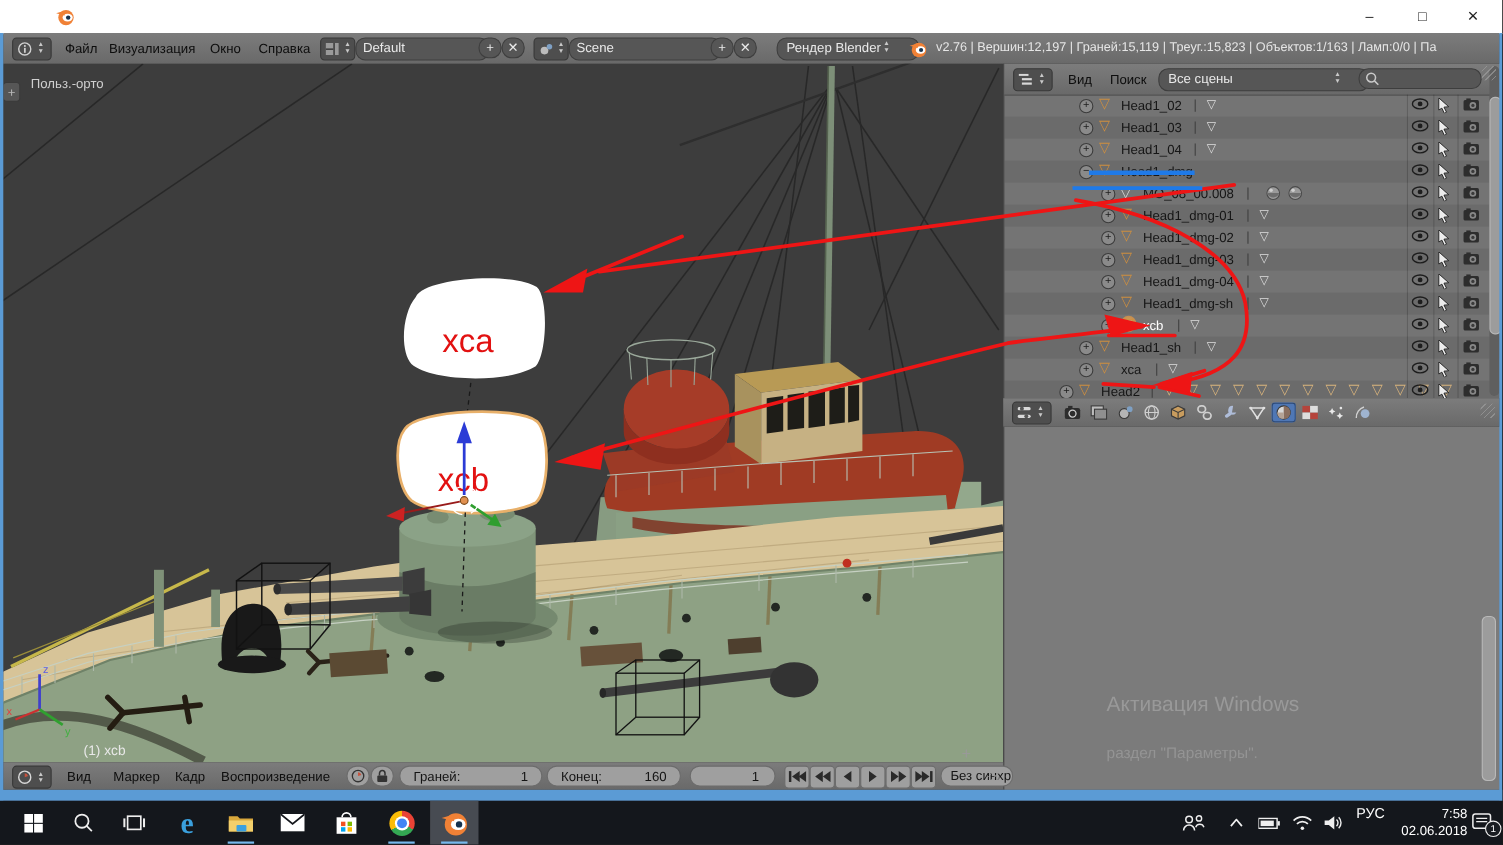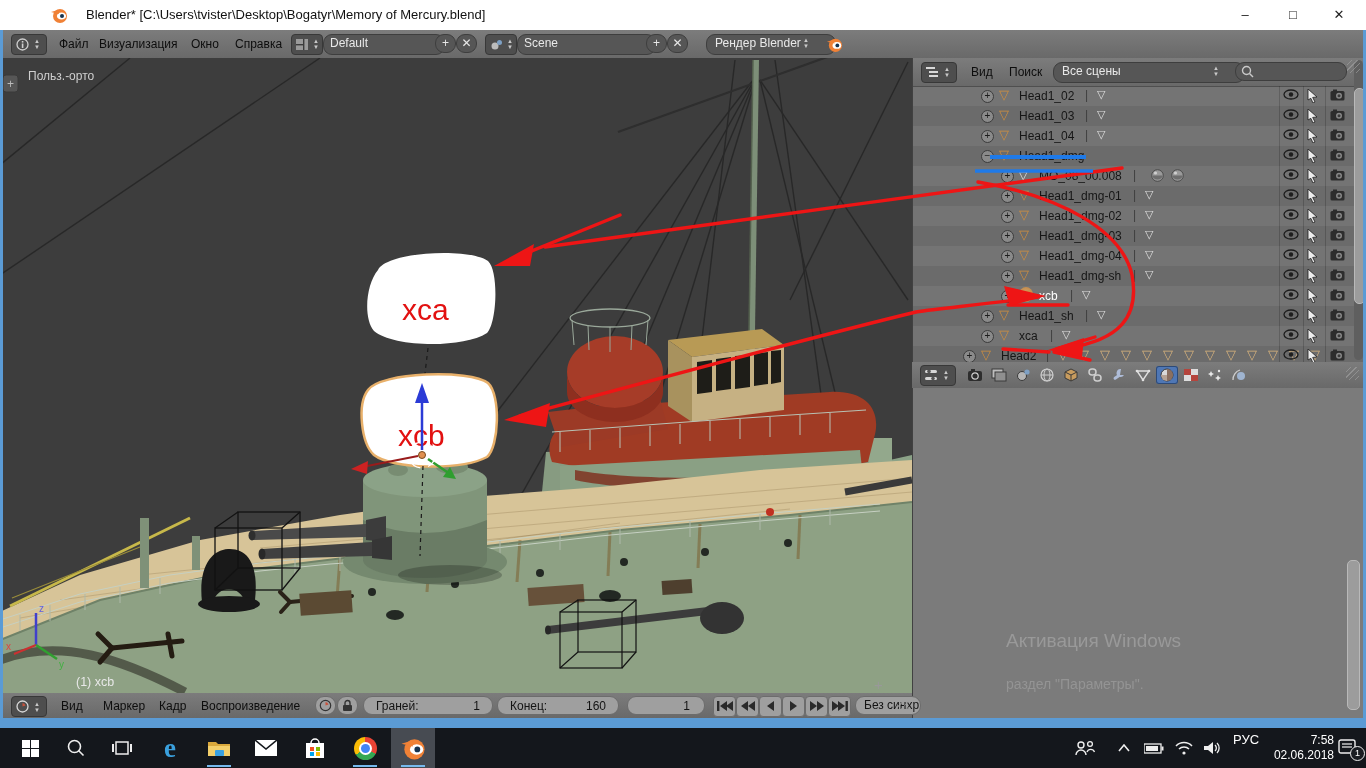--- a/index.html
+++ b/index.html
@@ -63,21 +63,20 @@
 
 <div id="root">
 
   <div class="abs" id="titlebar">
     <svg class="abs" style="left:50px;top:6px" width="18" height="18" viewBox="0 0 18 18">
       <circle cx="10" cy="10" r="7" fill="#f08136"></circle>
       <ellipse cx="11.5" cy="10" rx="4.6" ry="3.6" fill="#fff"></ellipse>
       <circle cx="12" cy="10" r="2" fill="#16324e"></circle>
       <path d="M1,6 L8,4 L9,8 Z" fill="#f08136"></path>
     </svg>
-    <div class="abs" id="title-text">Blender* [C:\Users\tvister\Desktop\Bogatyr\Memory of Mercury.blend]</div>
     <div class="abs winctl" style="left:1228px">–</div>
     <div class="abs winctl" style="left:1276px">□</div>
     <div class="abs winctl" style="left:1322px">✕</div>
   </div>
 
   <div class="abs bhdr" style="left:3px;top:30px;width:1360px;height:28px">
     <div class="abs selbox" style="left:8px;top:4px;width:34px;height:19px">
       <svg class="abs" style="left:4px;top:3px" width="13" height="13">
         <circle cx="6.5" cy="6.5" r="5.5" fill="none" stroke="#cfcfcf" stroke-width="1.3"></circle>
         <rect x="5.8" y="5.5" width="1.6" height="4.5" fill="#cfcfcf"></rect>
@@ -111,20 +110,21 @@
     <div class="abs fieldD" style="left:643px;top:4px;width:19px;height:17px;text-align:center;line-height:17px">+</div>
     <div class="abs fieldD" style="left:664px;top:4px;width:19px;height:17px;text-align:center;line-height:17px">✕</div>
     <div class="abs fieldD" style="left:703px;top:4px;width:112px;height:17px;padding:1px 8px">Рендер Blender</div>
     <div class="abs updn" style="left:800px;top:7px">▲<br>▼</div>
     <svg class="abs" style="left:823px;top:6px" width="17" height="17" viewBox="0 0 18 18">
       <circle cx="10" cy="10" r="7" fill="#f08136"></circle>
         <ellipse cx="11.5" cy="10" rx="4.6" ry="3.6" fill="#fff"></ellipse>
       <circle cx="12" cy="10" r="2" fill="#16324e"></circle>
         <path d="M1,6 L8,4 L9,8 Z" fill="#f08136"></path>
     </svg>
+    <div class="abs" id="stats" style="left:848px;top:7px;width:510px;overflow:hidden">v2.76 | Вершин:12,197 | Граней:15,119 | Треуг.:15,823 | Объектов:1/163 | Ламп:0/0 | Па</div>
   </div>
 
   <svg class="abs" style="left:3px;top:58px" width="909" height="635" viewBox="3 58 909 635">
     <rect x="3" y="58" width="909" height="635" fill="#3d3d3d"></rect>
     <g>
 
       <g stroke="#282828" stroke-width="1.4" fill="none">
         <path d="M757,75 L280,693"></path>
           <path d="M757,75 L410,693"></path>
           <path d="M757,75 L520,640"></path>

